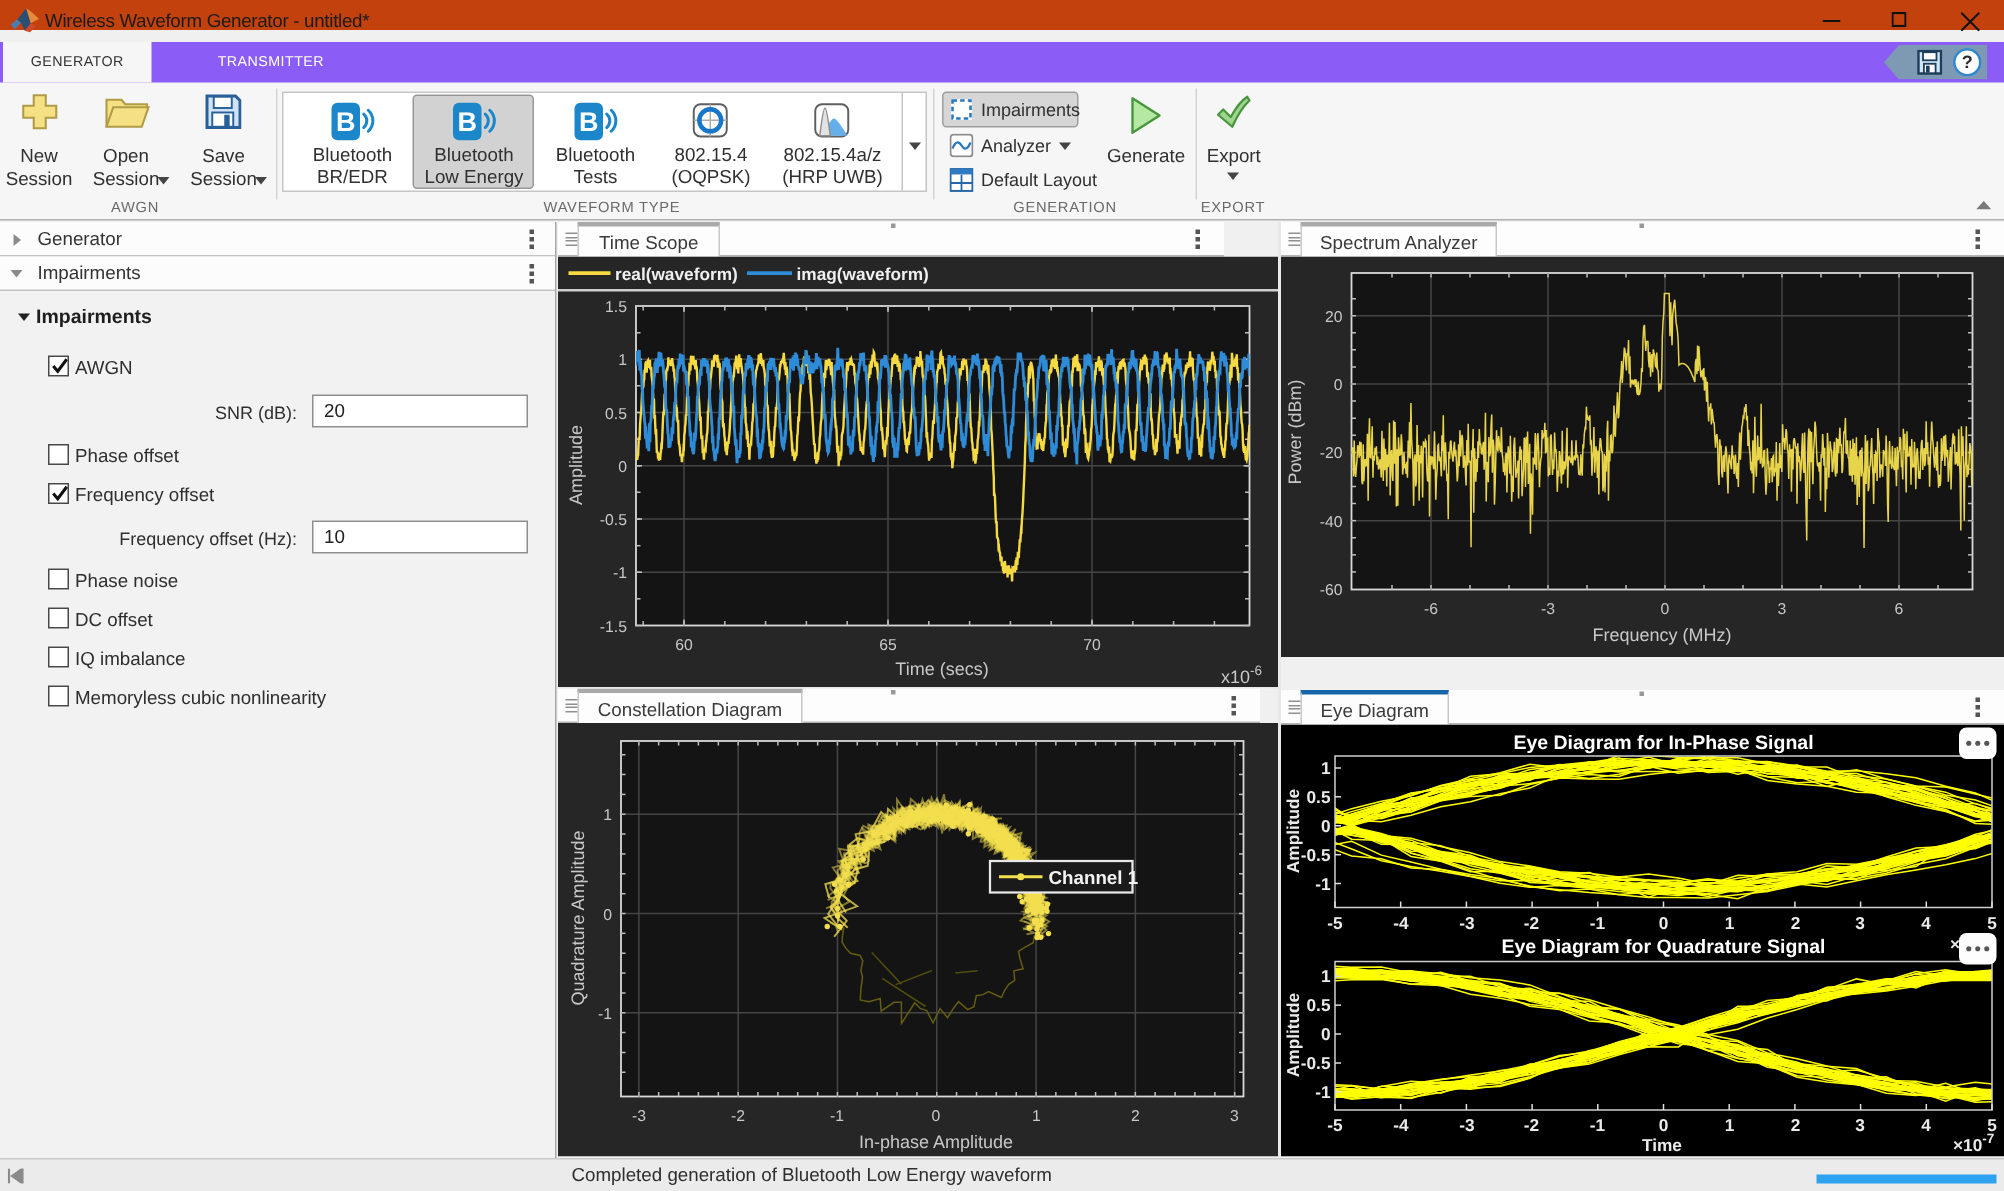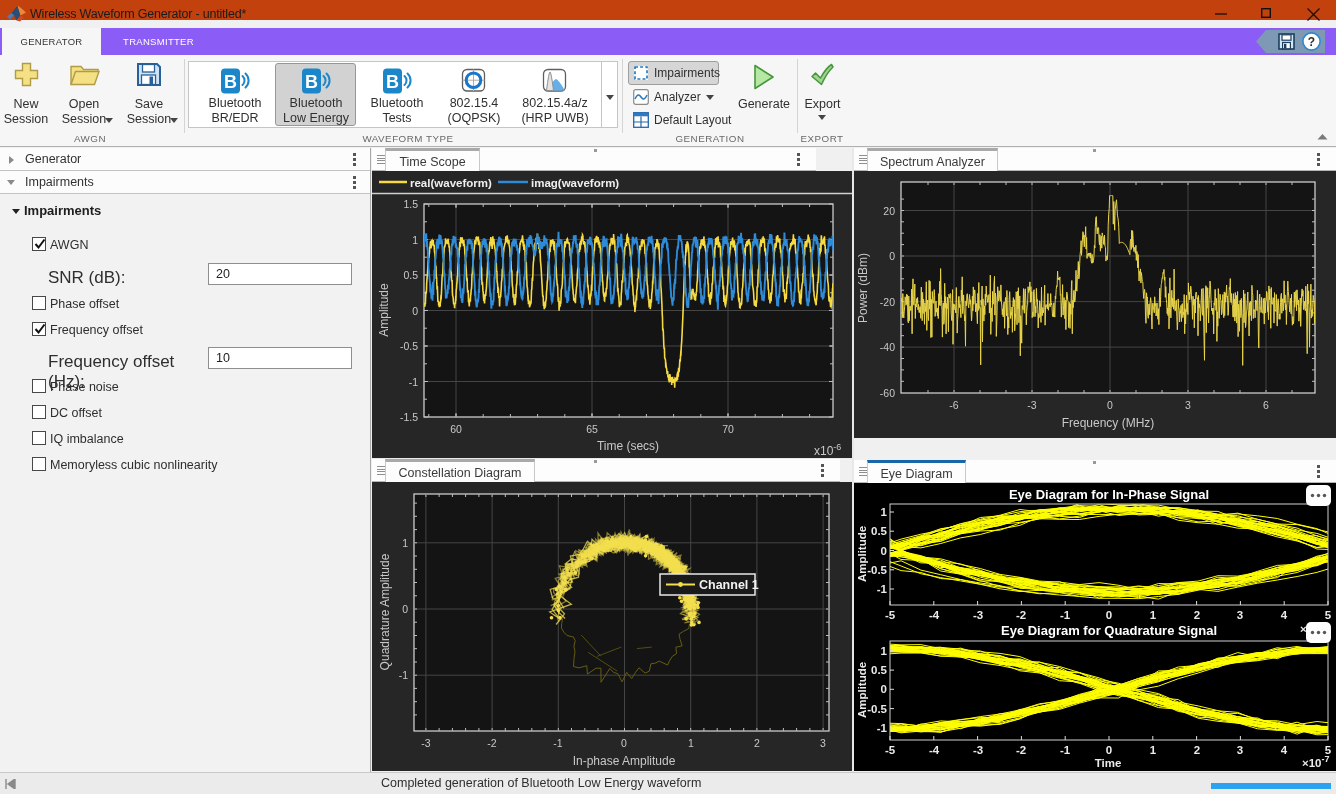--- a/index.html
+++ b/index.html
@@ -6,21 +6,21 @@
 .abs{position:absolute}
 #app{position:relative;width:1336px;height:794px}
 
 #titlebar{position:absolute;left:0;top:0;width:1336px;height:20px;background:#c2410c}
 #titletext{position:absolute;left:30px;top:7px;font-size:12.5px;color:#1b1b1b;letter-spacing:-0.2px}
 .winbtn{position:absolute;top:0;height:28px;width:46px;text-align:center;line-height:26px;font-size:15px;color:#111}
 
 #tabstrip{position:absolute;left:0;top:28px;width:1336px;height:30px;background:#8b5cf6}
 .rtab{position:absolute;top:0;height:27px;font-size:9.5px;letter-spacing:0.3px}
 #tab-gen{left:2px;width:99px;background:#f6f6f6;color:#333;text-align:center;line-height:27px}
-#tab-trx{left:101px;width:115px;color:#fff;text-align:center;line-height:27px}
+#tab-trx{left:101px;width:115px;color:#fff;text-align:right;line-height:27px}
 
 #qa{position:absolute;left:1256px;top:30px;width:69px;height:23px;background:#7e99b4;clip-path:polygon(10px 0,69px 0,69px 23px,10px 23px,0 11.5px)}
 
 #ribbon{position:absolute;left:0;top:55px;width:1336px;height:92px;background:#f6f6f6;border-bottom:1px solid #b0b0b0}
 .seclabel{position:absolute;top:78px;font-size:9.8px;color:#696969;letter-spacing:0.5px;text-align:center}
 .vsep{position:absolute;top:4px;height:74px;width:1px;background:#d4d4d4}
 .btntext{position:absolute;font-size:12.5px;color:#303030;text-align:center;line-height:14.5px}
 .row-ico{position:absolute;font-size:12px;color:#303030}
 #gallery{position:absolute;left:188px;top:6px;width:430px;height:67px;background:#fff;border:1px solid #c5c5c5}
 .gitem{position:absolute;top:1px;width:80px;height:63px;text-align:center}
@@ -29,21 +29,21 @@
 #gdrop{position:absolute;left:412px;top:0px;width:17px;height:65px;border-left:1px solid #c5c5c5}
 .dna{width:0;height:0;border-left:4.5px solid transparent;border-right:4.5px solid transparent;border-top:5.5px solid #444;display:inline-block}
 
 #leftpanel{position:absolute;left:0;top:148px;width:371px;height:624px;background:#f2f2f2;border-right:1px solid #a8a8a8}
 .acc{height:23px;background:#fcfcfc;border-bottom:1px solid #c3c3c3;position:relative;font-size:12.5px;color:#333;line-height:23px}
 .dots3{position:absolute;width:3px;height:13px;display:flex;flex-direction:column;justify-content:space-between}
 .dots3 i{width:2.6px;height:2.6px;background:#555;display:block}
 .cb{position:absolute;width:14px;height:14px;background:#fff;border:1.5px solid #484848}
 .cblabel{position:absolute;font-size:12.5px;color:#2e2e2e}
 .field{position:absolute;left:208px;width:144px;height:22px;background:#fff;border:1px solid #8e8e8e;font-size:12.5px;color:#222;line-height:20px;padding-left:7px}
-.flabel{position:absolute;font-size:17px;color:#2e2e2e;text-align:left}
+.flabel{position:absolute;font-size:12px;color:#2e2e2e;text-align:right}
 
 .ptabrow{position:absolute;height:23px;background:#fdfdfd;border-bottom:1px solid #b5b5b5}
 .ptab{position:absolute;top:0;height:23px;background:#fdfdfd;border-left:1px solid #c8c8c8;border-right:1px solid #c8c8c8;font-size:12.5px;color:#3a3a3a;text-align:center;line-height:22px}
 .ptab.gray{border-top:3px solid #a9a9a9}
 .ptab.blue{border-top:3px solid #1766a8}
 .hamb{position:absolute;top:7px;width:9px;height:9px;display:flex;flex-direction:column;justify-content:space-between}
 .hamb i{height:1.3px;background:#8f8f8f;display:block}
 .plot{position:absolute}
 .leg{font-size:11.5px;font-weight:bold;fill:#efefef;font-family:"Liberation Sans",sans-serif}
 .legb{font-size:12.5px;font-weight:bold;fill:#f2f2f2;font-family:"Liberation Sans",sans-serif}

